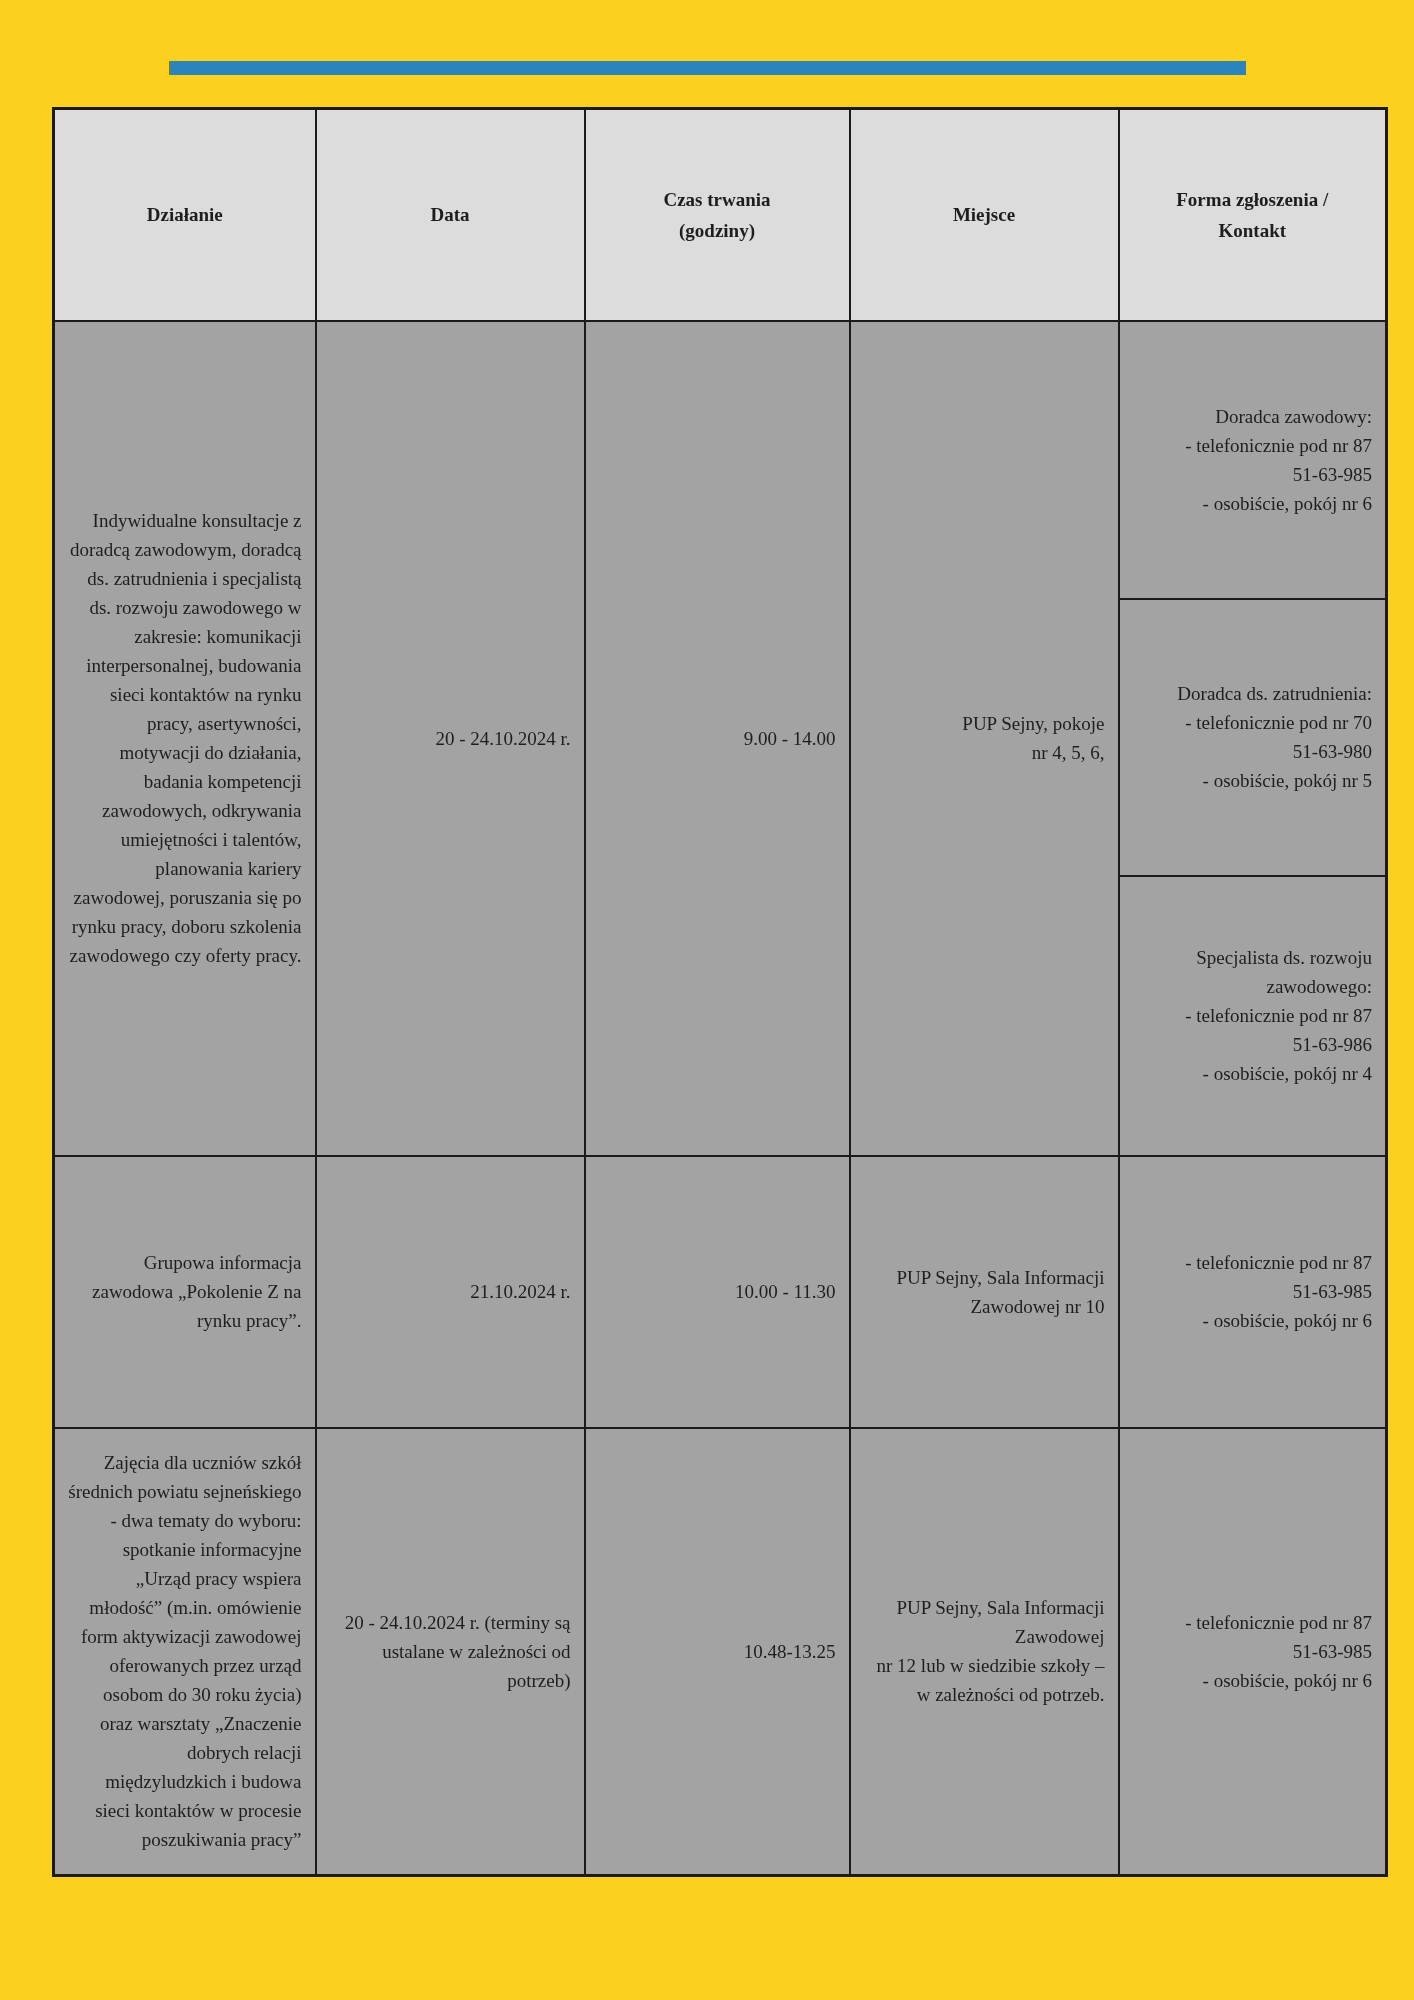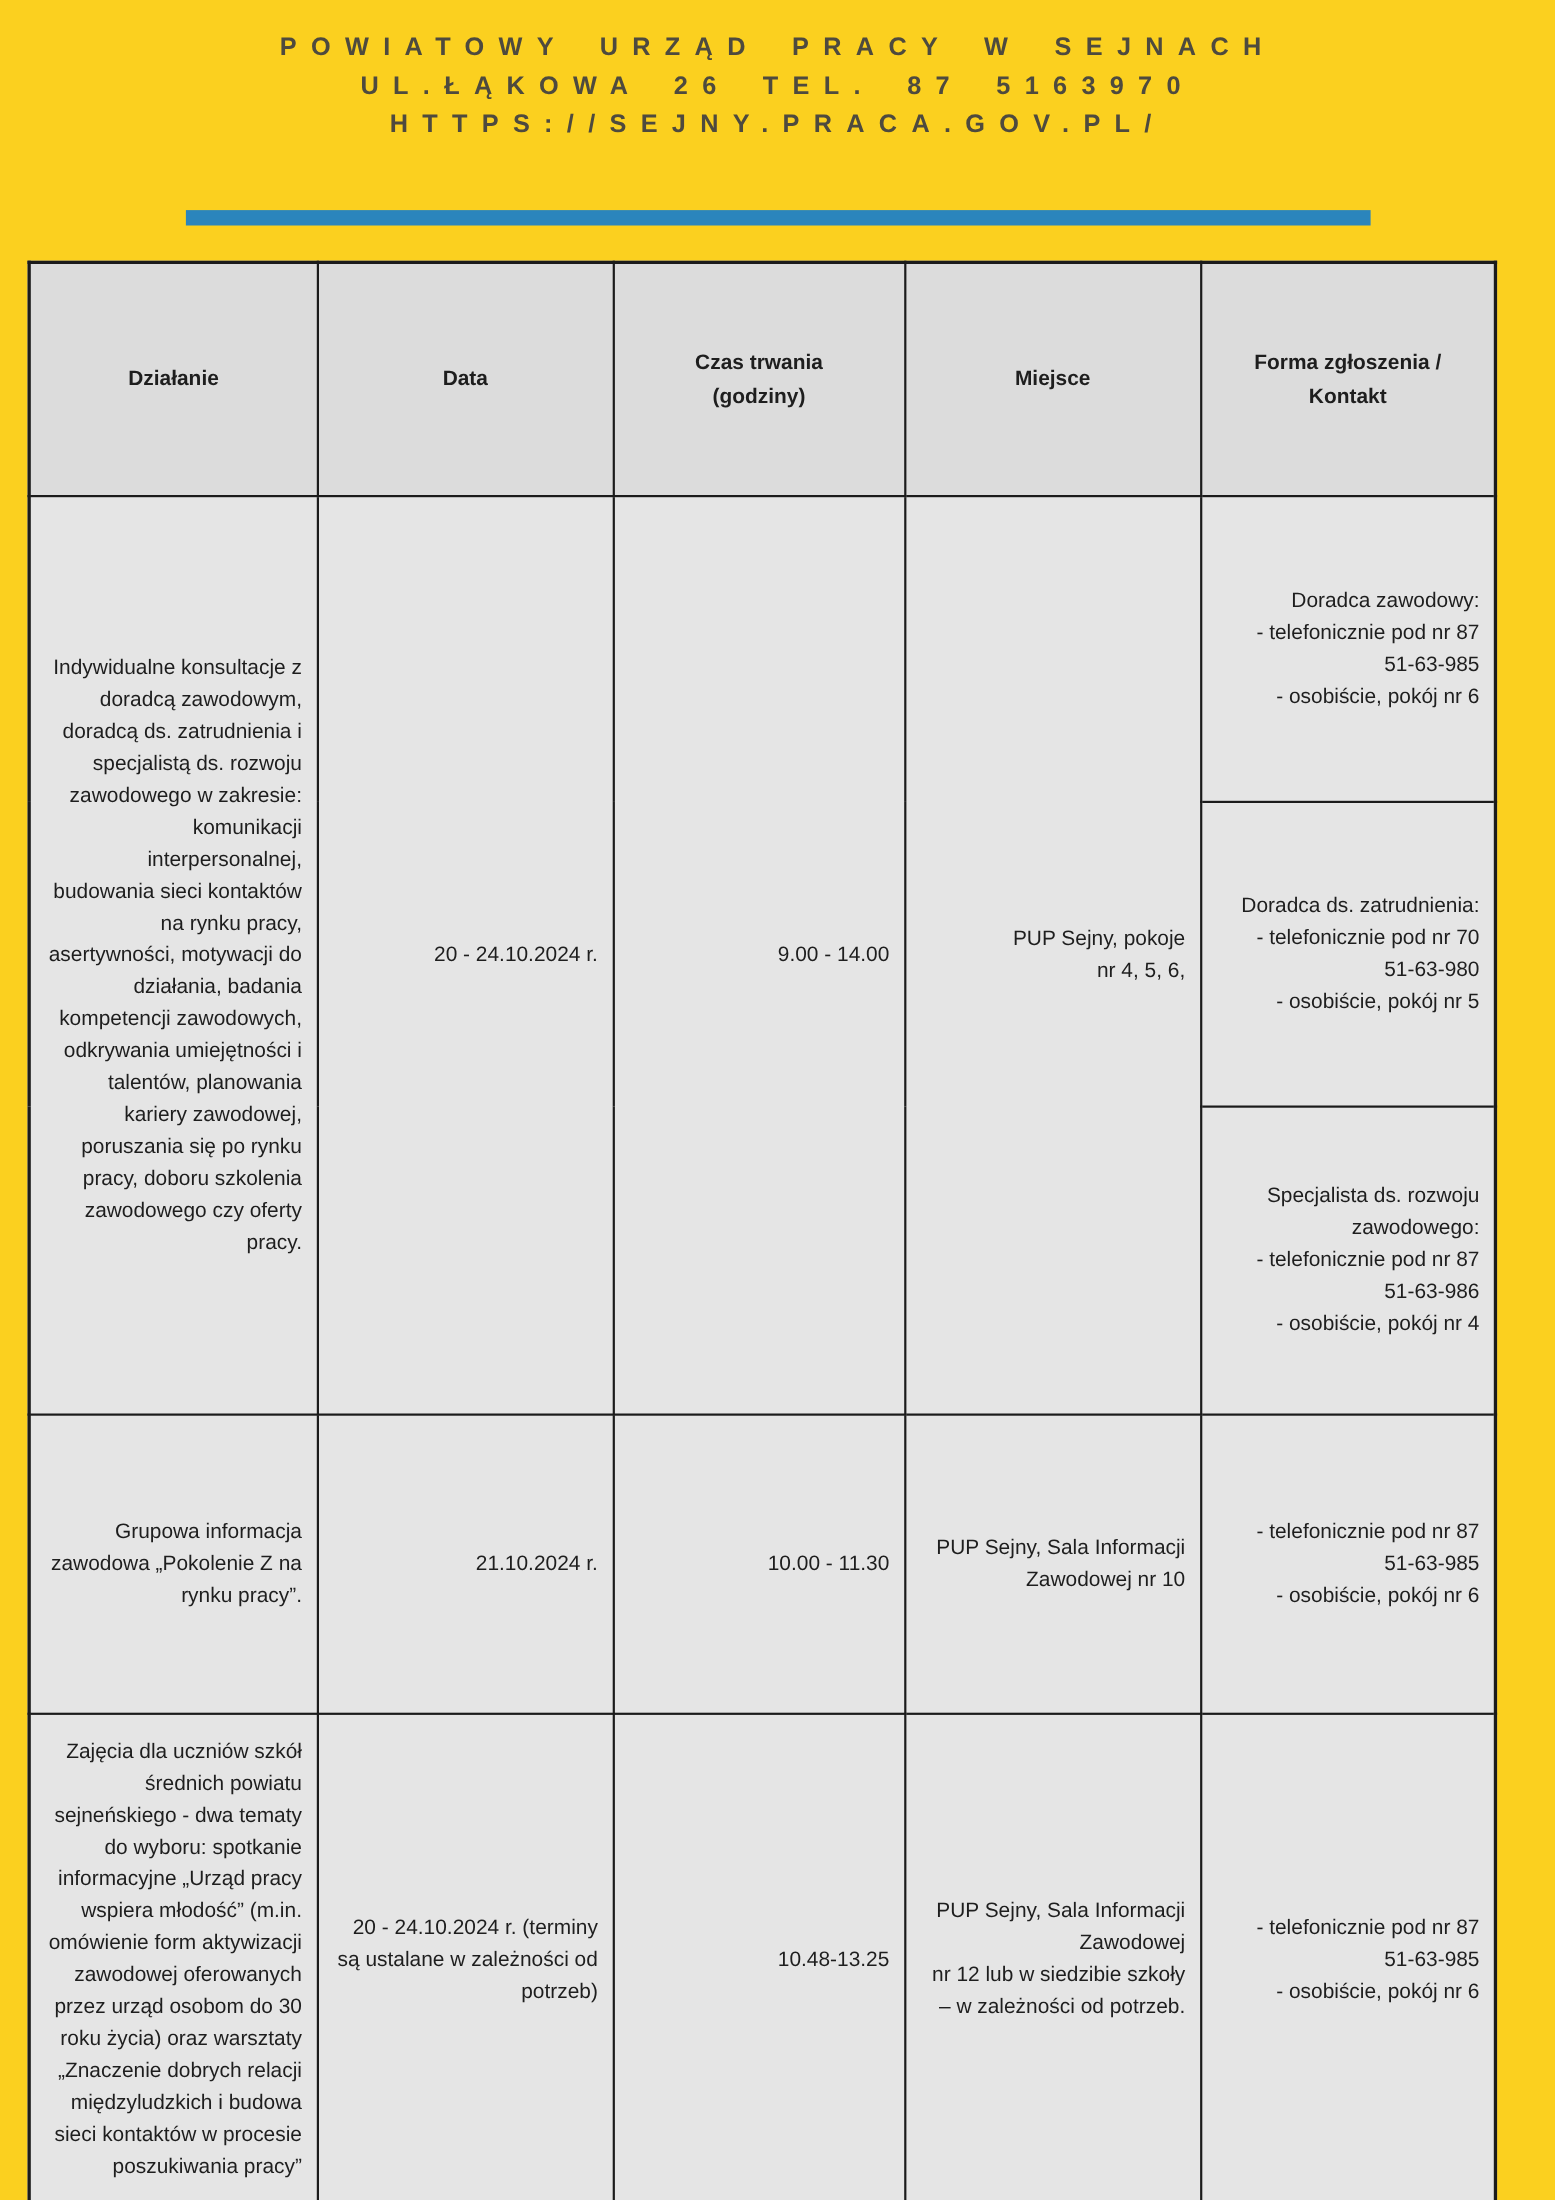--- a/index.html
+++ b/index.html
@@ -21,24 +21,25 @@
     word-spacing:10px;
   }
   .accent-bar{
     width:1077px;height:14px;
     margin:61px auto 0 auto;
     background:#2B85BC;
   }
   table.schedule{
     border-collapse:collapse;
     table-layout:fixed;
-    margin:32px 0 0 25px;
+    margin:32px 0 0 52px;
     width:1333px;
-    background:#e5e5e5;
+    background:#a3a3a3;
     border:3px solid #1B1B1B;
+    font-family:Liberation Serif, serif;
   }
   col.c1{width:262px;} col.c2{width:269px;} col.c3{width:265px;}
   col.c4{width:269px;} col.c5{width:268px;}
   th,td{
     border:2px solid #1B1B1B;
     vertical-align:middle;
     font-size:19px;
     line-height:29px;
     color:#1E1E1E;
     padding:10px 13px;
@@ -57,25 +58,20 @@
   tr.sub2{height:277px;}
   tr.sub3{height:280px;}
   tr.r2{height:272px;}
   tr.r3{height:448px;}
 </style>
 </head>
 <body>
 
 <div class="page">
 
-  <div class="top-header">
-    <div>POWIATOWY URZĄD PRACY W SEJNACH</div>
-    <div>UL.ŁĄKOWA 26 TEL. 87 5163970</div>
-    <div>HTTPS://SEJNY.PRACA.GOV.PL/</div>
-  </div>
 
   <div class="accent-bar"></div>
 
   <table class="schedule">
     <colgroup>
       <col class="c1">
         <col class="c2">
         <col class="c3">
         <col class="c4">
         <col class="c5">

